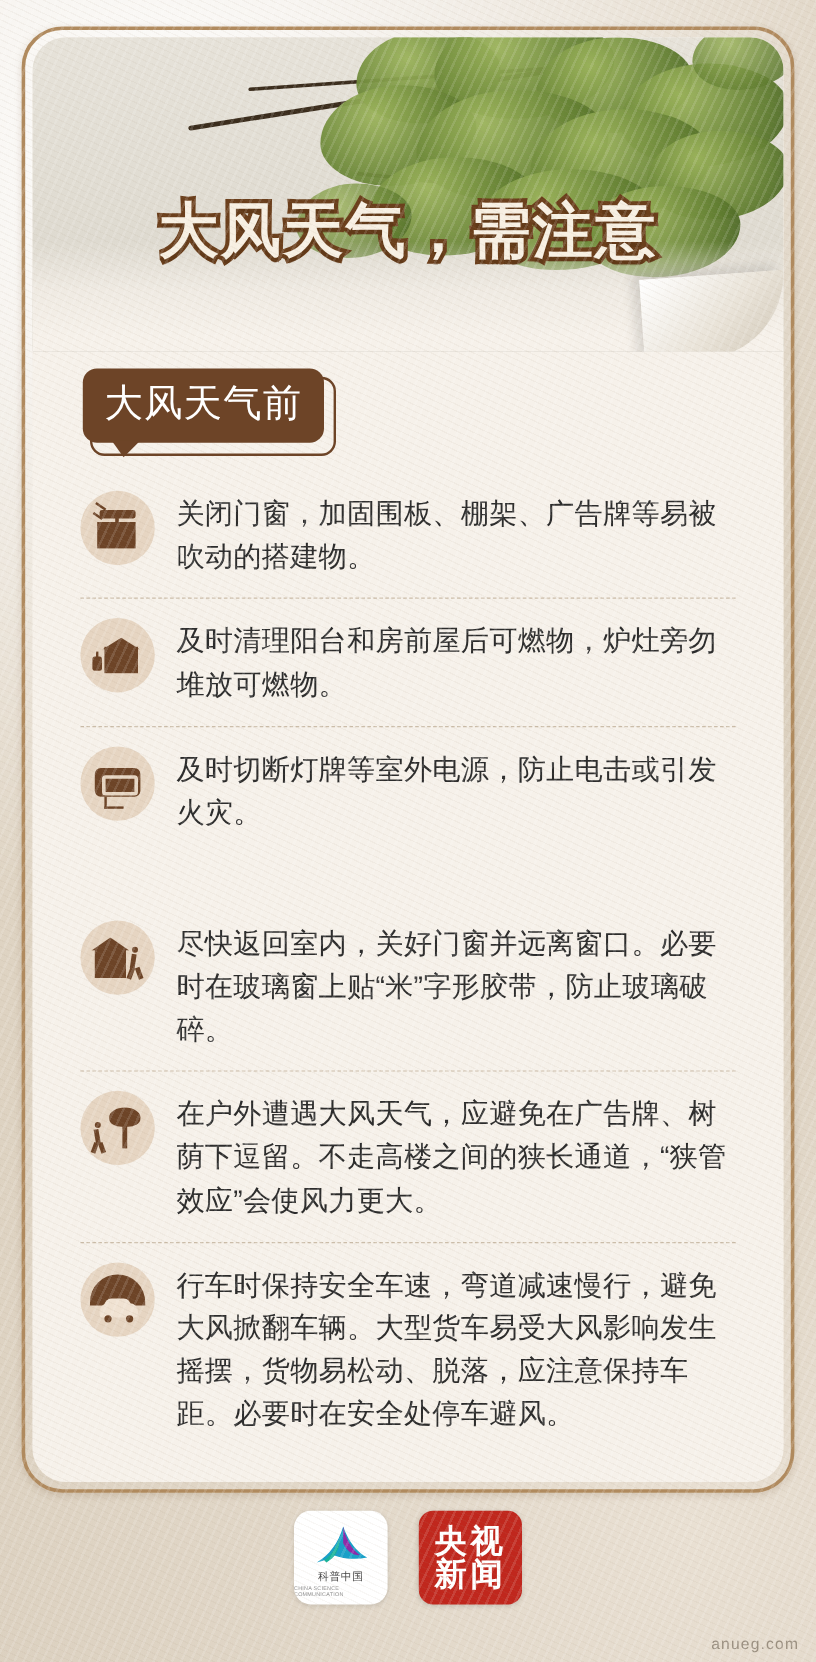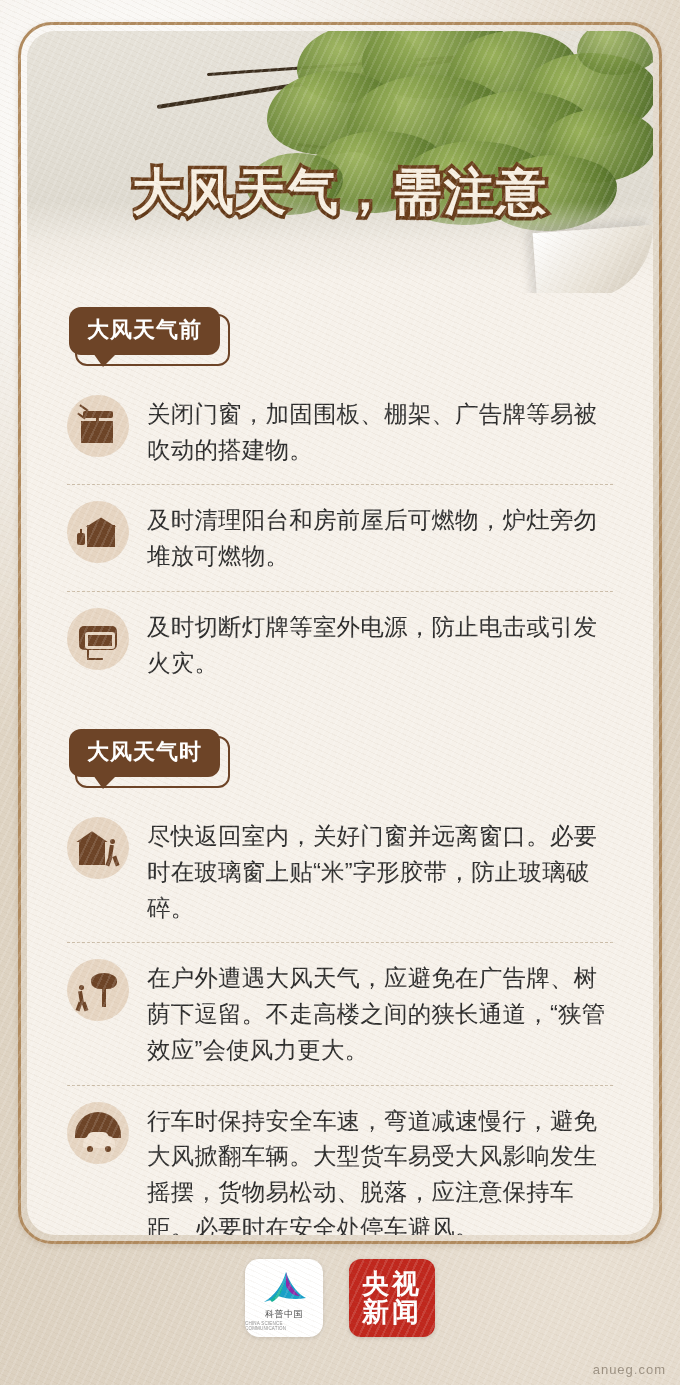--- a/index.html
+++ b/index.html
@@ -122,22 +122,22 @@
   }
   .section-tag-wrap {
     position: relative;
     margin: 6px 0 10px 42px;
     display: inline-block;
   }
   .section-tag {
     display: inline-block;
     background: #6d4427;
     color: #ffffff;
-    font-size: 22px;
-    font-weight: bold;
+    font-size: 32px;
+    font-weight: normal;
     letter-spacing: 1px;
     padding: 8px 18px 10px 18px;
     border-radius: 12px;
     position: relative;
     z-index: 2;
   }
   .tag-outline {
     position: absolute;
     left: 6px;
     top: 7px;
@@ -327,25 +327,20 @@
             <div class="ic" style="left:20px; top:50px; width:16px; height:2px;"></div>
           </div>
           <div class="tip-text">及时切断灯牌等室外电源，防止电击或引发火灾。</div>
         </div>
 
       </div>
 
       <div class="section-gap"></div>
 
       
-      <div class="section-tag-wrap">
-        <div class="tag-outline"></div>
-        <div class="section-tag">大风天气时</div>
-        <div class="tag-tail"></div>
-      </div>
 
       <div class="tips">
 
         <div class="tip">
           <div class="tip-icon">
             <div class="ic" style="left:12px; top:24px; width:26px; height:24px;"></div>
             <div class="ic" style="left:9px; top:14px; width:32px; height:11px; clip-path:polygon(50% 0,100% 100%,0 100%);"></div>
             <div class="ic" style="left:43px; top:22px; width:5px; height:5px; border-radius:50%;"></div>
             <div class="ic" style="left:42px; top:28px; width:4px; height:12px; transform:rotate(8deg);"></div>
             <div class="ic" style="left:40px; top:39px; width:4px; height:10px; transform:rotate(20deg);"></div>

